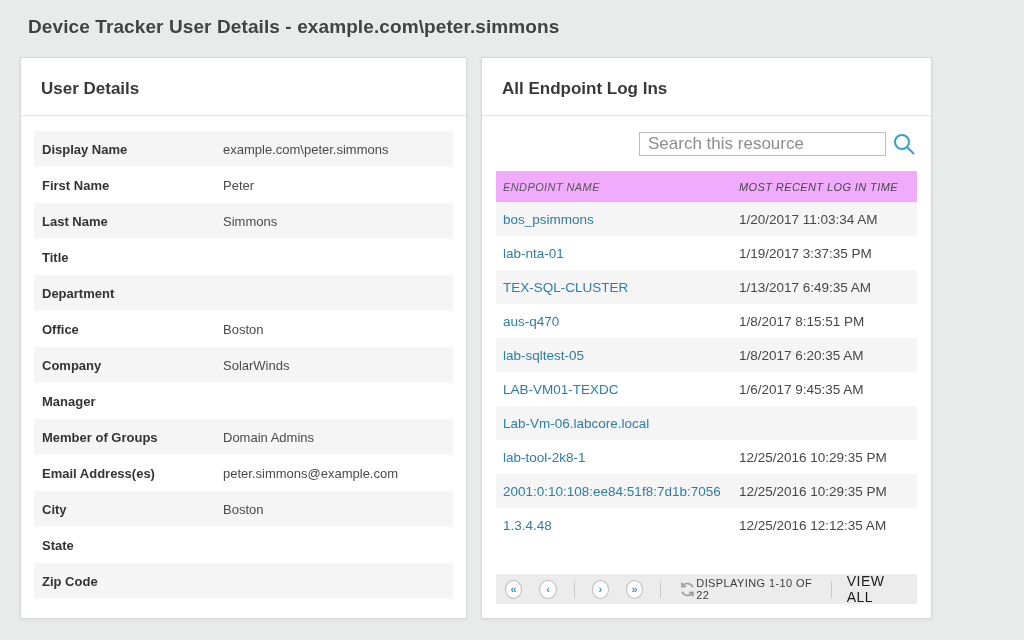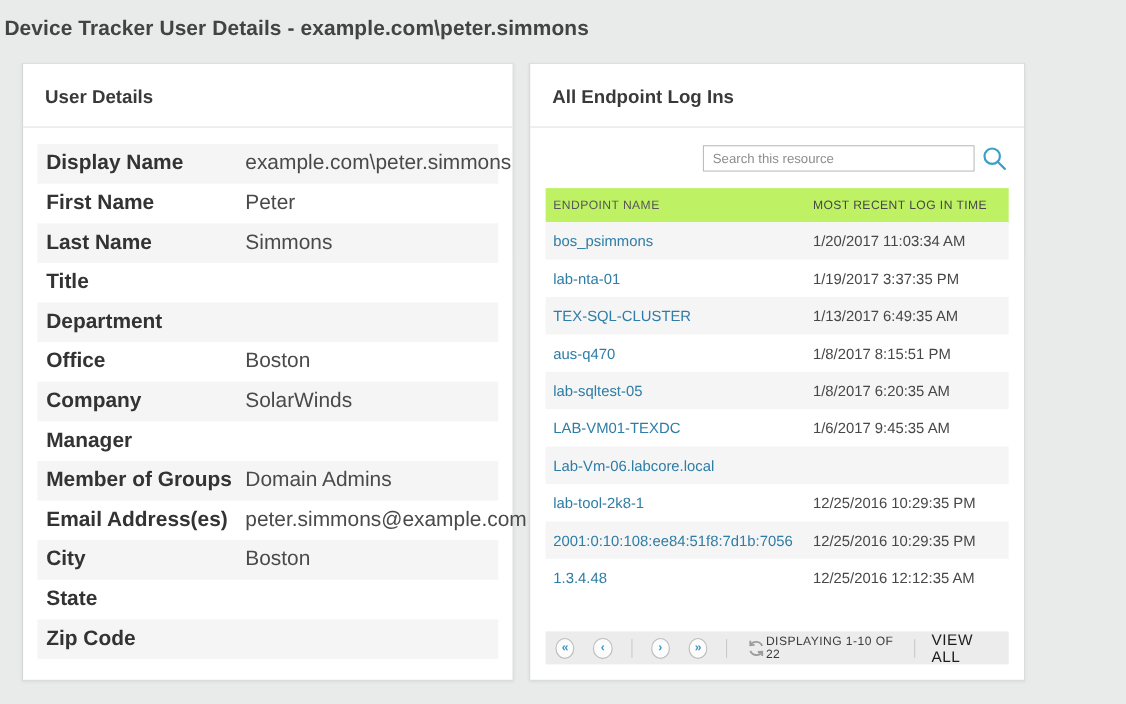--- a/index.html
+++ b/index.html
@@ -6,21 +6,21 @@
   html, body { width: 1024px; height: 640px; }
   body {
     background: #e9eaea;
     font-family: "Liberation Sans", sans-serif;
     color: #444;
     position: relative;
     overflow: hidden;
   }
   .page-title {
     position: absolute;
-    left: 4px; top: 16px;
+    left: 28px; top: 16px;
     font-size: 19px;
     font-weight: bold;
     color: #434343;
     letter-spacing: 0.1px;
   }
   .panel {
     position: absolute;
     top: 57px;
     height: 562px;
     background: #ffffff;
@@ -38,21 +38,21 @@
     color: #393939;
   }
 
   
   .detail-rows { margin: 15px 13px 0 13px; }
   .detail-row {
     height: 36px;
     display: flex;
     align-items: center;
     padding: 0 8px;
-    font-size: 19px;
+    font-size: 13px;
   }
   .detail-row:nth-child(odd) { background: #f5f5f5; }
   .detail-label {
     width: 181px;
     flex: 0 0 181px;
     font-weight: bold;
     color: #333333;
   }
   .detail-value { color: #4a4a4a; }
 
@@ -62,43 +62,44 @@
     height: 24px;
     display: flex;
     justify-content: flex-end;
     align-items: center;
   }
   .search-input {
     width: 247px;
     height: 24px;
     border: 1px solid #bdbdbd;
     padding: 0 8px;
-    font-size: 12px;
+    font-size: 17px;
     color: #444;
     font-family: "Liberation Sans", sans-serif;
     outline: none;
     background: #fff;
   }
   .search-input::placeholder { color: #8d8d8d; }
   .search-btn {
     width: 26px; height: 26px;
     margin-left: 5px;
     display: flex; align-items: center; justify-content: center;
     cursor: pointer;
   }
 
   .logins-table { margin: 15px 14px 0 14px; font-size: 13.5px; }
   .thead {
     height: 31px;
-    background: #bef264;
+    background: #f0abfc;
     display: flex;
     align-items: center;
     font-size: 11px;
     color: #575757;
     letter-spacing: 0.4px;
+    font-style: italic;
   }
   .trow {
     height: 34px;
     display: flex;
     align-items: center;
   }
   .trow:nth-child(even) { background: #f5f5f5; }
   .cell-endpoint { flex: 0 0 236px; padding-left: 7px; overflow: hidden; white-space: nowrap; }
   .cell-time { flex: 1; padding-left: 7px; color: #474747; }
   .endpoint-link { color: #2e7da6; text-decoration: none; cursor: pointer; }

